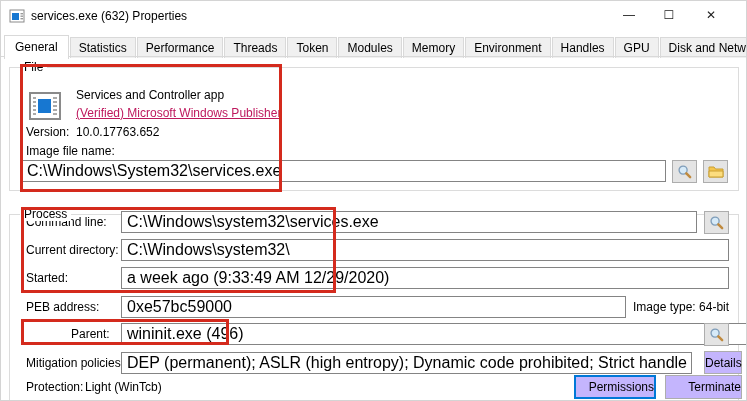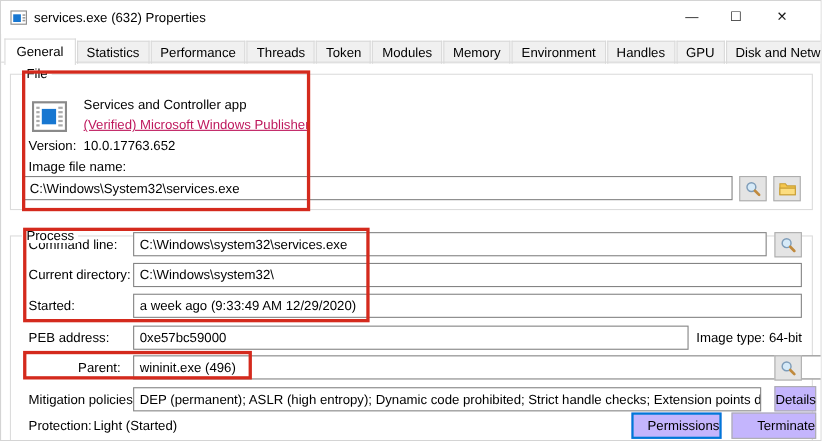--- a/index.html
+++ b/index.html
@@ -24,21 +24,21 @@
   }
   .tab.active { background:#fff; height:24px; line-height:23px; position:relative; top:1px; z-index:3; padding:0 10px; }
   .page-top-border { position:absolute; top:55px; left:0; right:0; height:1px; background:#d9d9d9; }
   
   .groupbox { position:absolute; border:1px solid #dcdcdc; background:transparent; }
   .legend { position:absolute; background:#fff; padding:0 4px; font-size:12px; color:#000; z-index:2; }
   
   .lbl { position:absolute; font-size:12px; color:#000; white-space:nowrap; }
   .tb {
     position:absolute; height:22px; background:#fff; border:1px solid #848484;
-    line-height:20px; padding:0 5px; font-size:12px; white-space:nowrap; overflow:hidden;
+    line-height:20px; padding:0 5px; font-size:16px; white-space:nowrap; overflow:hidden;
   }
   .sqbtn {
     position:absolute; width:25px; height:23px; background:#e4e4e4; border:1px solid #adadad;
     display:flex; align-items:center; justify-content:center; cursor:default;
   }
   .pushbtn {
     position:absolute; height:24px; background:#c4b5fd; border:1px solid #adadad;
     font-size:12px; text-align:right; font-family:inherit; cursor:default;
   }
   .pushbtn.default { border:2px solid #0078d7; }
@@ -137,21 +137,21 @@
       <circle cx="6.5" cy="6.5" r="4.3" fill="#d6eaf8" stroke="#7f9db9" stroke-width="1.4"></circle>
       <line x1="10" y1="10" x2="14" y2="14" stroke="#c08a3e" stroke-width="2.6" stroke-linecap="round"></line>
     </svg>
   </div>
 
   <span class="lbl" style="left:25px; top:355px;">Mitigation policies:</span>
   <div class="tb" style="left:120px; top:351px; width:571px;">DEP (permanent); ASLR (high entropy); Dynamic code prohibited; Strict handle checks; Extension points disabled</div>
   <button class="pushbtn" style="left:703px; top:350px; width:38px; height:23px;">Details</button>
 
   <span class="lbl" style="left:25px; top:379px;">Protection:</span>
-  <span class="lbl" style="left:84px; top:379px;">Light (Started)</span>
+  <span class="lbl" style="left:84px; top:379px;">Light (WinTcb)</span>
   <button class="pushbtn default" style="left:573px; top:374px; width:82px;">Permissions</button>
   <button class="pushbtn" style="left:664px; top:374px; width:77px;">Terminate</button>
 
   <div class="annot" style="left:19px; top:63px; width:262px; height:128px;"></div>
   <div class="annot" style="left:20px; top:206px; width:315px; height:86px;"></div>
   <div class="annot" style="left:20px; top:318px; width:208px; height:26px;"></div>
 
 </div>
 
 </body></html>

